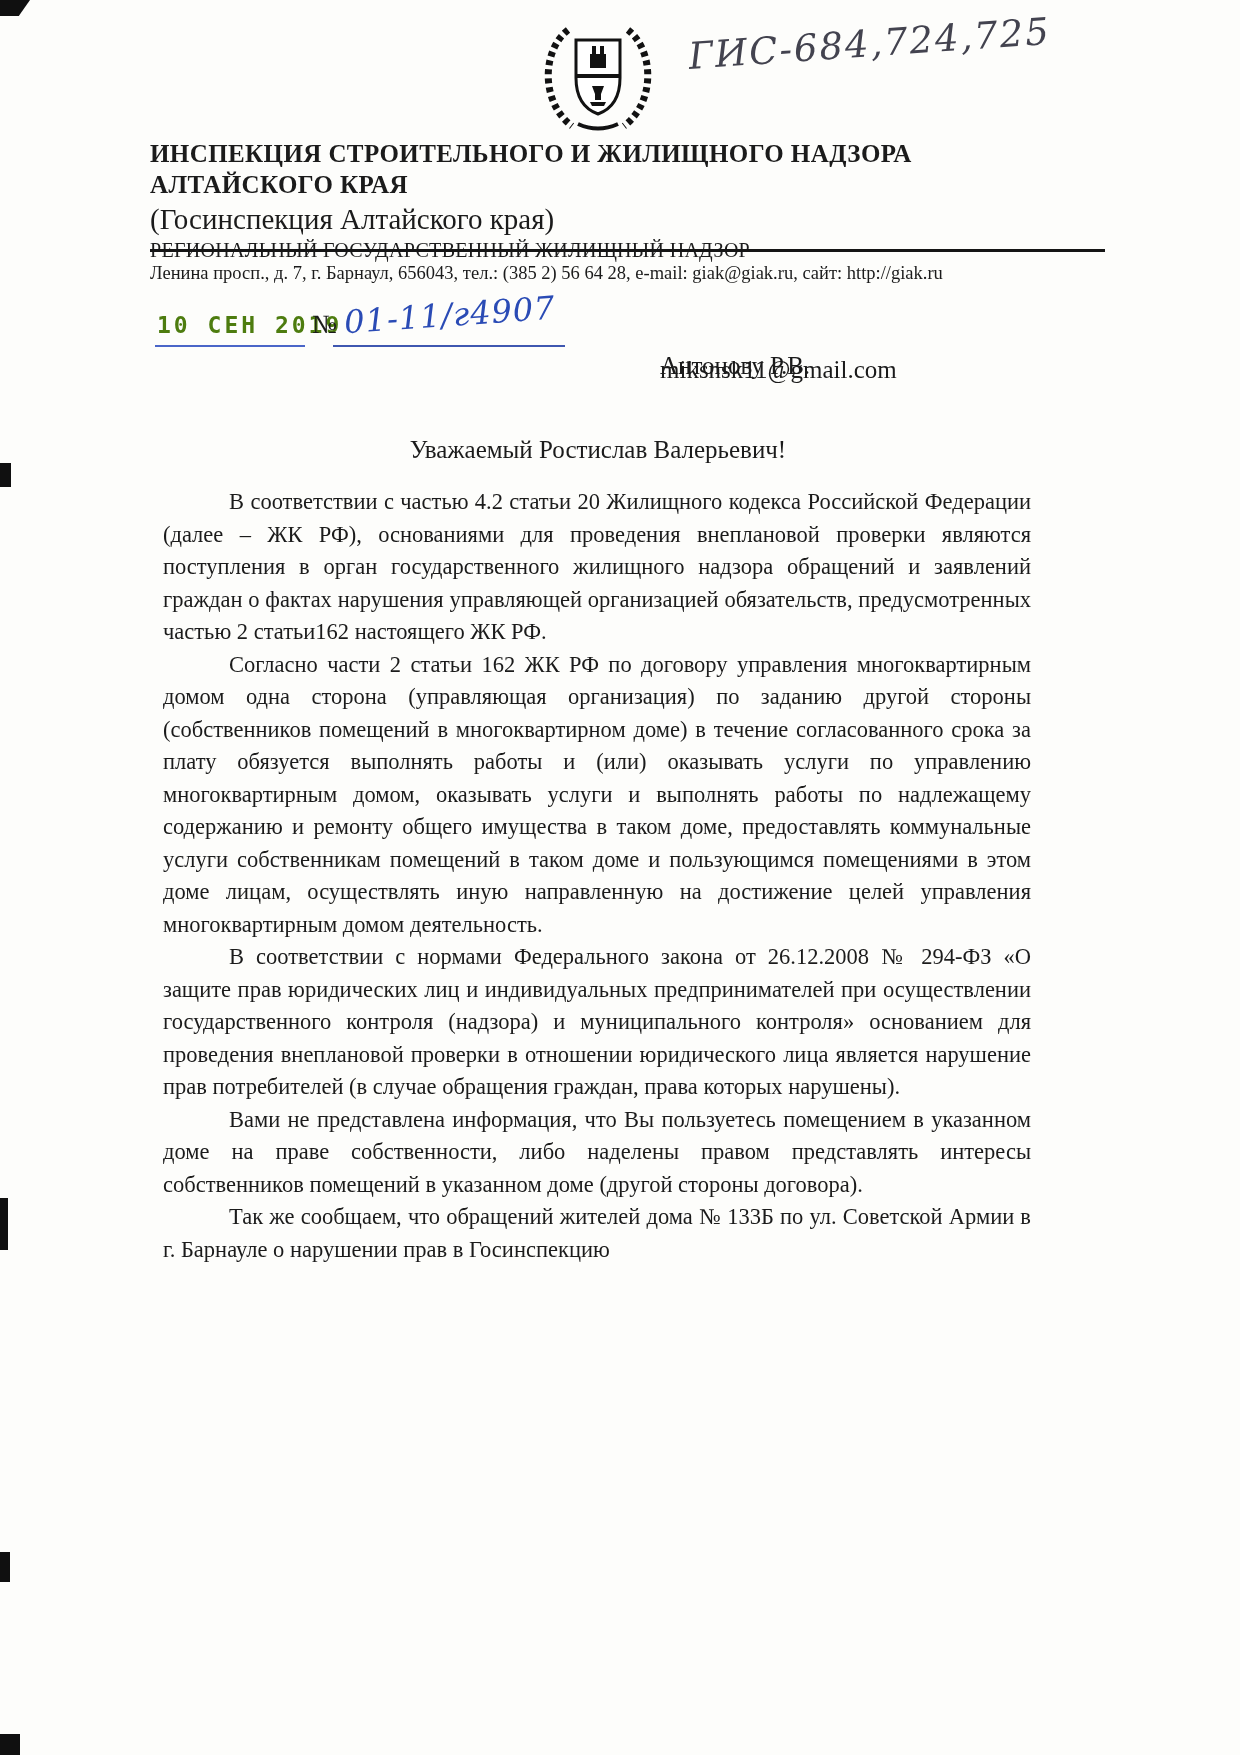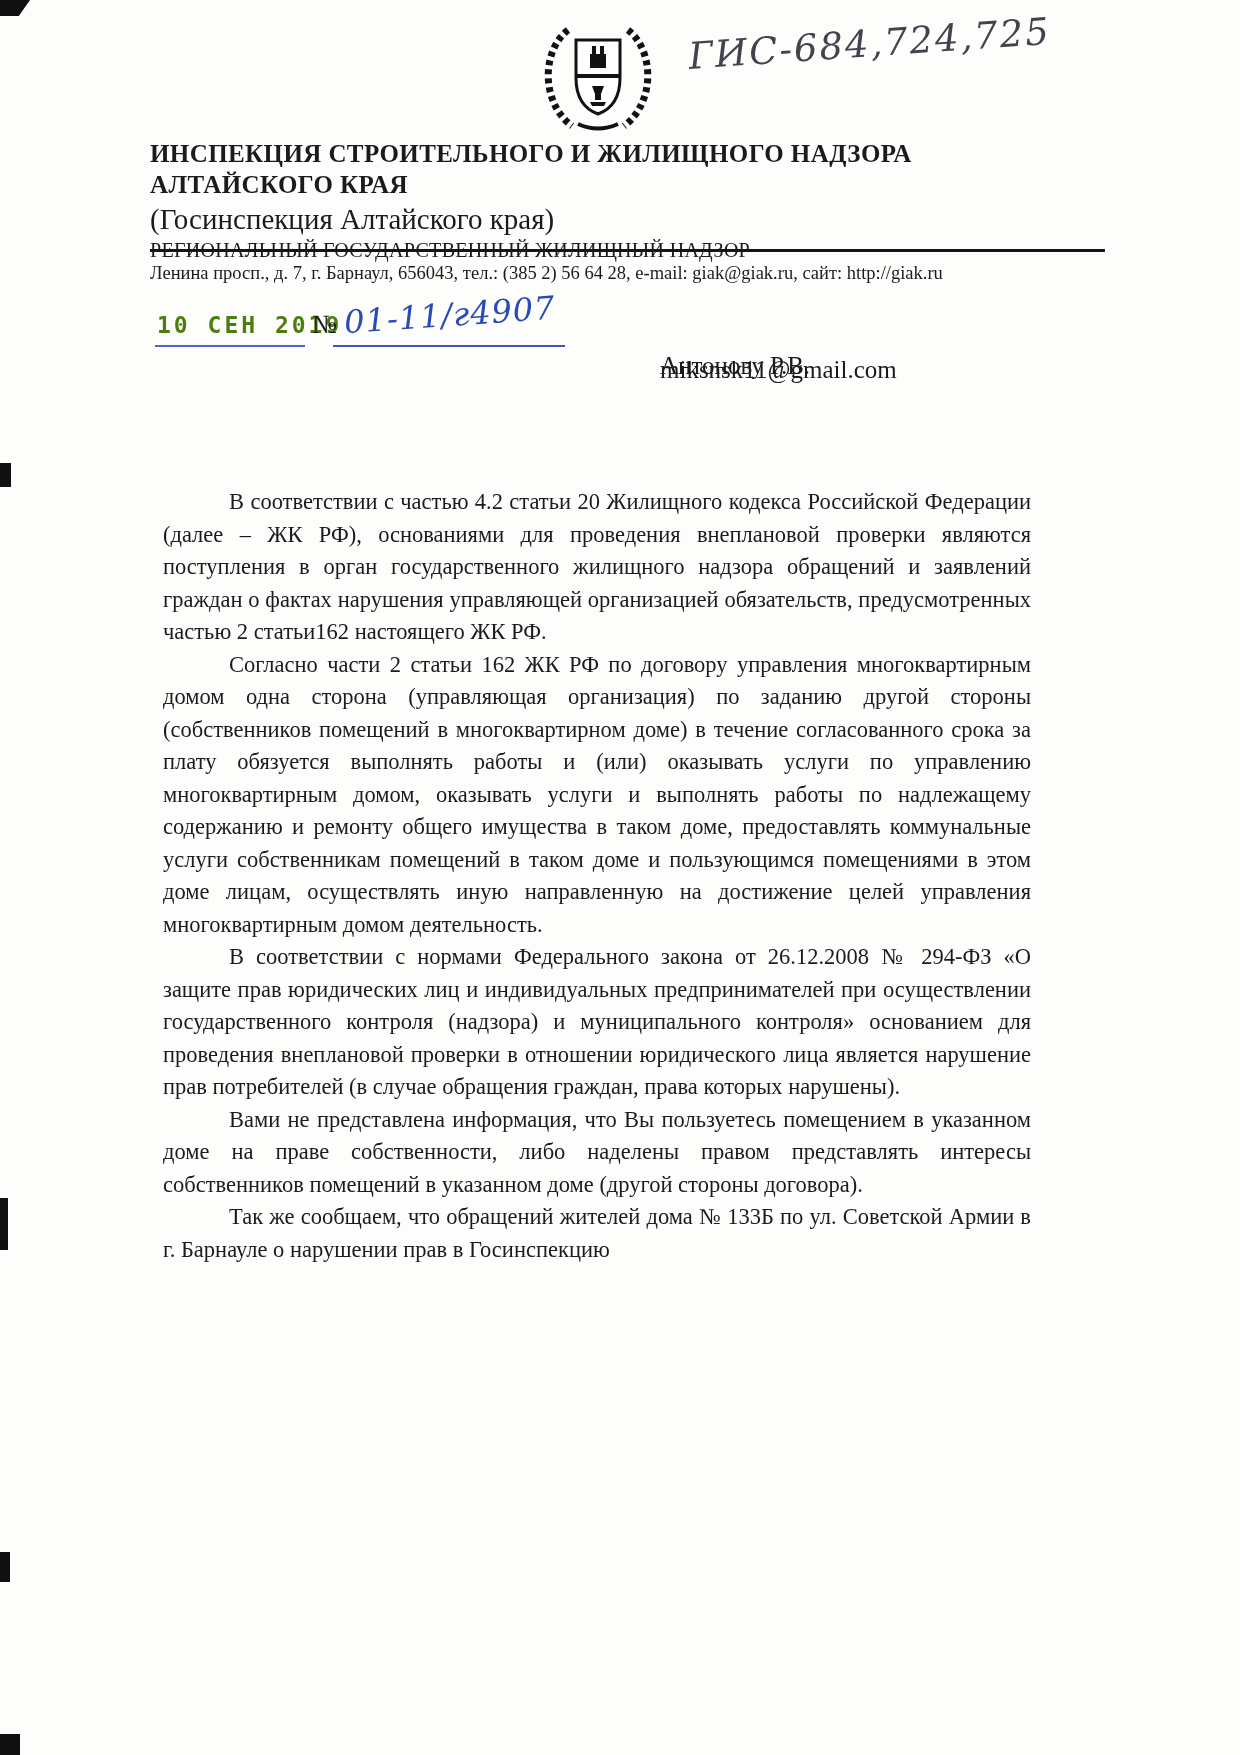--- a/index.html
+++ b/index.html
@@ -114,20 +114,21 @@
 
   <div class="stamp-date">10 СЕН 2019</div>
   <div class="stamp-underline1"></div>
   <div class="num-label">№</div>
   <div class="num-value">01-11/г4907</div>
   <div class="stamp-underline2"></div>
 
   <div class="recipient-name">Антонову Р.В.</div>
   <div class="recipient-email">miksnsk11@gmail.com</div>
 
+  <div class="salutation">Уважаемый Ростислав Валерьевич!</div>
 
   <div class="body-text">
     <p>В соответствии с частью 4.2 статьи 20 Жилищного кодекса Российской Федерации (далее – ЖК РФ), основаниями для проведения внеплановой проверки являются поступления в орган государственного жилищного надзора обращений и заявлений граждан о фактах нарушения управляющей организацией обязательств, предусмотренных частью 2 статьи162 настоящего ЖК РФ.</p>
     <p>Согласно части 2 статьи 162 ЖК РФ по договору управления многоквартирным домом одна сторона (управляющая организация) по заданию другой стороны (собственников помещений в многоквартирном доме) в течение согласованного срока за плату обязуется выполнять работы и (или) оказывать услуги по управлению многоквартирным домом, оказывать услуги и выполнять работы по надлежащему содержанию и ремонту общего имущества в таком доме, предоставлять коммунальные услуги собственникам помещений в таком доме и пользующимся помещениями в этом доме лицам, осуществлять иную направленную на достижение целей управления многоквартирным домом деятельность.</p>
     <p>В соответствии с нормами Федерального закона от 26.12.2008 № 294-ФЗ «О защите прав юридических лиц и индивидуальных предпринимателей при осуществлении государственного контроля (надзора) и муниципального контроля» основанием для проведения внеплановой проверки в отношении юридического лица является нарушение прав потребителей (в случае обращения граждан, права которых нарушены).</p>
     <p>Вами не представлена информация, что Вы пользуетесь помещением в указанном доме на праве собственности, либо наделены правом представлять интересы собственников помещений в указанном доме (другой стороны договора).</p>
     <p>Так же сообщаем, что обращений жителей дома № 133Б по ул. Советской Армии в г. Барнауле о нарушении прав в Госинспекцию</p>
   </div>
 
 </div>

